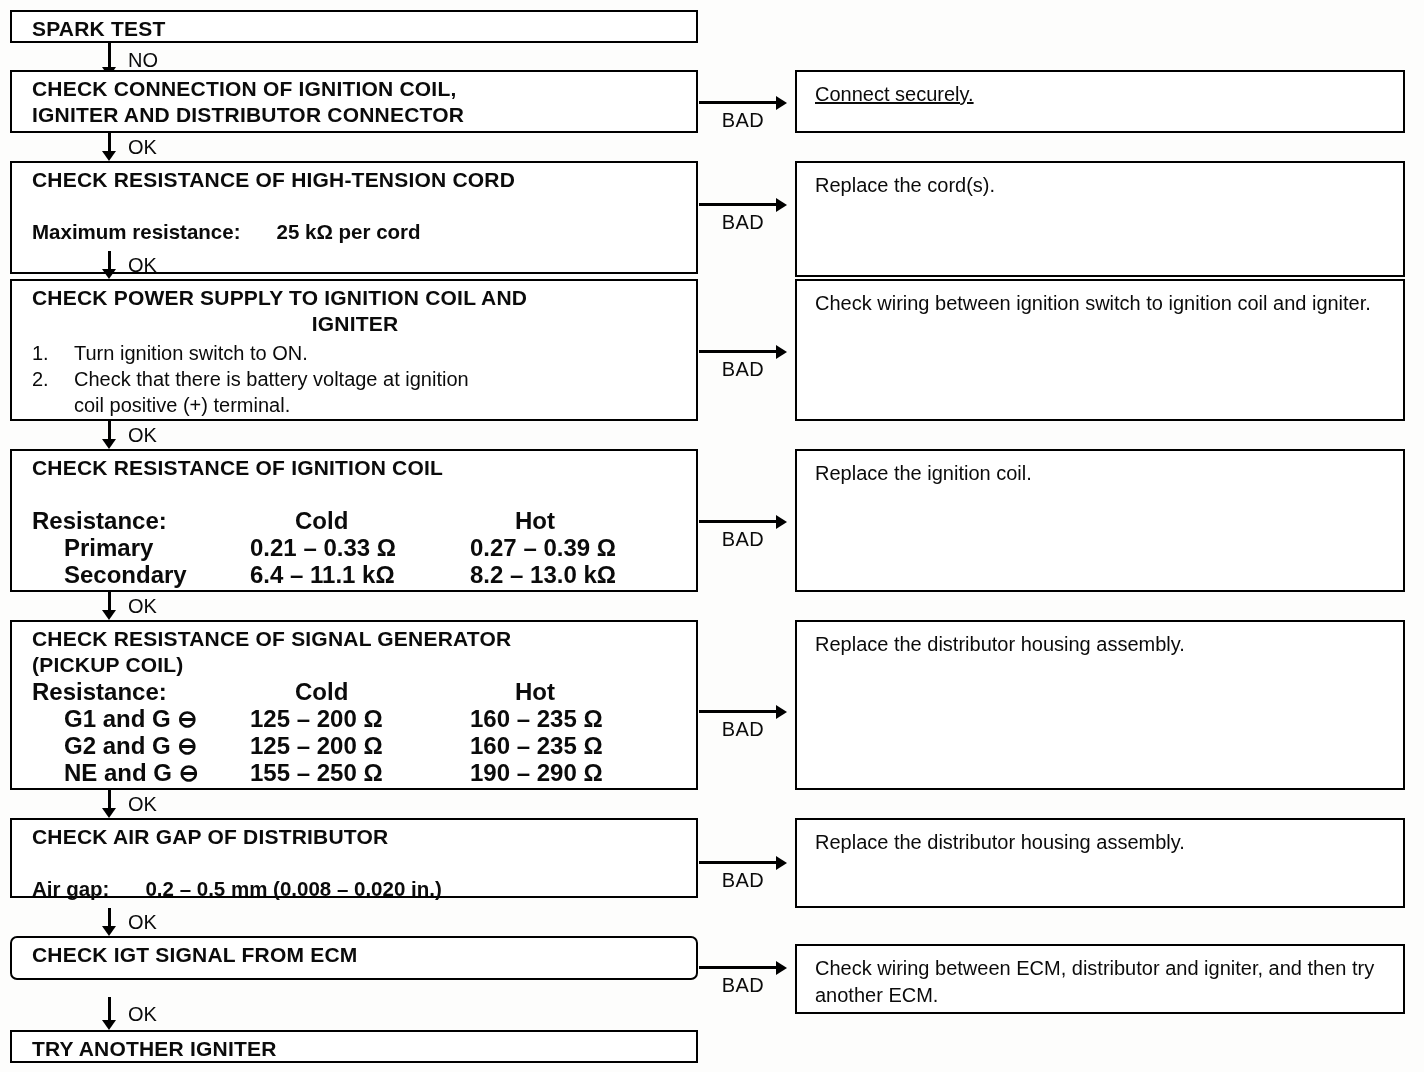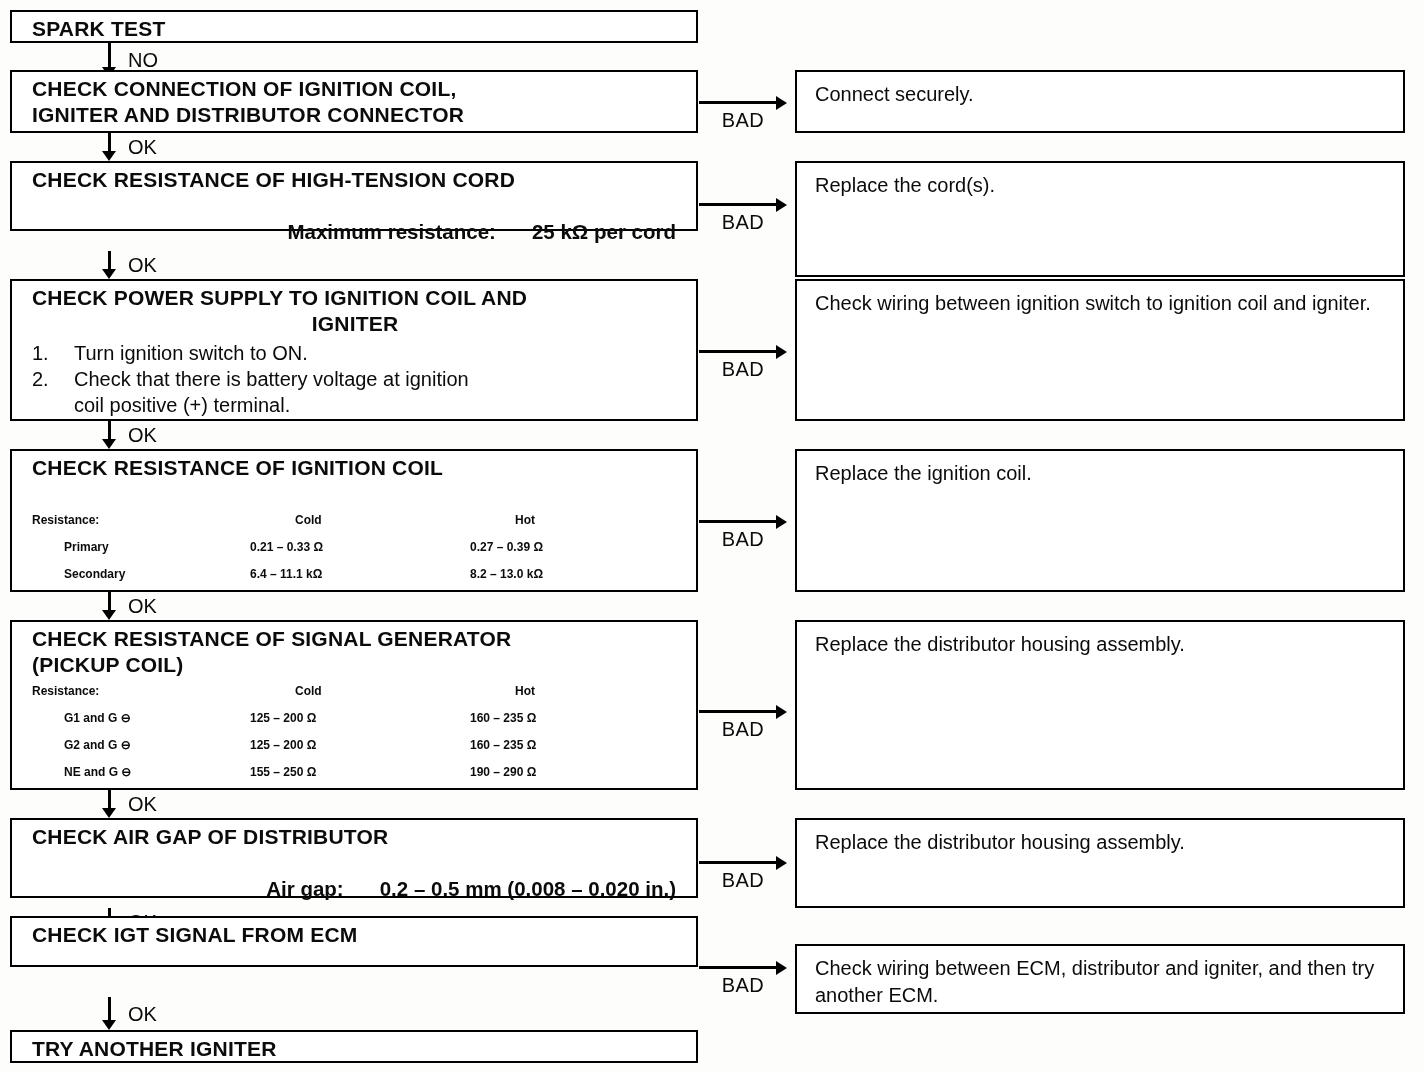--- a/index.html
+++ b/index.html
@@ -17,29 +17,29 @@
 
   .title {
     font-weight:bold; font-size:21px; line-height:26px;
     padding:4px 18px 0 20px; letter-spacing:0.2px;
   }
   .action {
     font-size:20px; line-height:27px;
     padding:9px 16px 0 18px;
   }
 
-  .spec { font-weight:bold; font-size:20.5px; padding:0 20px; margin-top:27px; white-space:nowrap;text-align:right; }
+  .spec { font-weight:bold; font-size:20.5px; padding:0 20px; margin-top:27px; white-space:nowrap; }
   .spec .v { margin-left:36px; }
 
   .numlist { font-size:20px; line-height:26px; padding:3px 20px 0 20px; }
   .numitem { display:flex; }
   .numitem .n { width:42px; flex:0 0 42px; }
   .numitem .t { max-width:420px; }
 
-  .spec-table { font-weight:bold; font-size:12px; line-height:27px; padding:0 20px; }
+  .spec-table { font-weight:bold; font-size:24px; line-height:27px; padding:0 20px; }
   .spec-table.gap { margin-top:26px; }
   .tr { display:grid; grid-template-columns:218px 220px auto; }
   .tr .c1 { }
   .tr.body .c1 { padding-left:32px; }
   .tr.hdr .c2, .tr.hdr .c3 { padding-left:45px; }
 
   
   .vconn { position:absolute; left:104px; width:160px; }
   .vline { position:absolute; left:4px; top:0; width:3px; height:calc(100% - 9px); background:#000; }
   .vhead { position:absolute; left:-2px; bottom:0; width:0; height:0;
@@ -70,31 +70,31 @@
 
   <div class="box left" style="top:70px;height:63px;">
     <div class="title">CHECK CONNECTION OF IGNITION COIL,</div>
     <div class="title" style="padding-top:0;">IGNITER AND DISTRIBUTOR CONNECTOR</div>
   </div>
   <div class="hconn" style="top:101px;">
     <div class="hline"></div>
     <div class="hhead"></div>
     <div class="hlabel">BAD</div>
   </div>
-  <div class="box right" style="top:70px;height:63px;">
+  <div class="box right" style="top:70px;height:63px;text-decoration:underline;">
     <div class="action">Connect securely.</div>
   </div>
 
   <div class="vconn" style="top:133px;height:28px;">
     <div class="vline"></div>
     <div class="vhead"></div>
     <div class="vlabel">OK</div>
   </div>
 
-  <div class="box left" style="top:161px;height:70px;">
+  <div class="box left" style="top:161px;height:113px;">
     <div class="title">CHECK RESISTANCE OF HIGH-TENSION CORD</div>
     <div class="spec">
       <span class="l">Maximum resistance:</span><span class="v">25 kΩ per cord</span>
     </div>
   </div>
   <div class="hconn" style="top:203px;">
     <div class="hline"></div>
     <div class="hhead"></div>
     <div class="hlabel">BAD</div>
   </div>
@@ -227,21 +227,21 @@
   <div class="box right" style="top:818px;height:90px;">
     <div class="action">Replace the distributor housing assembly.</div>
   </div>
 
   <div class="vconn" style="top:908px;height:28px;">
     <div class="vline"></div>
     <div class="vhead"></div>
     <div class="vlabel">OK</div>
   </div>
 
-  <div class="box left" style="top:916px;height:51px;">
+  <div class="box left" style="top:936px;height:44px;border-radius:7px;">
     <div class="title">CHECK IGT SIGNAL FROM ECM</div>
   </div>
   <div class="hconn" style="top:966px;">
     <div class="hline"></div>
     <div class="hhead"></div>
     <div class="hlabel">BAD</div>
   </div>
   <div class="box right" style="top:936px;height:70px;margin-top:8px;">
     <div class="action">Check wiring between ECM, distributor and igniter, and then try another ECM.</div>
   </div>

